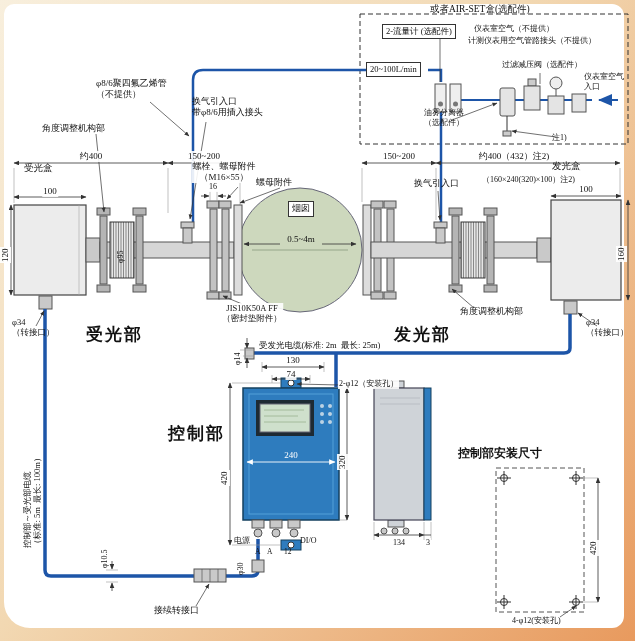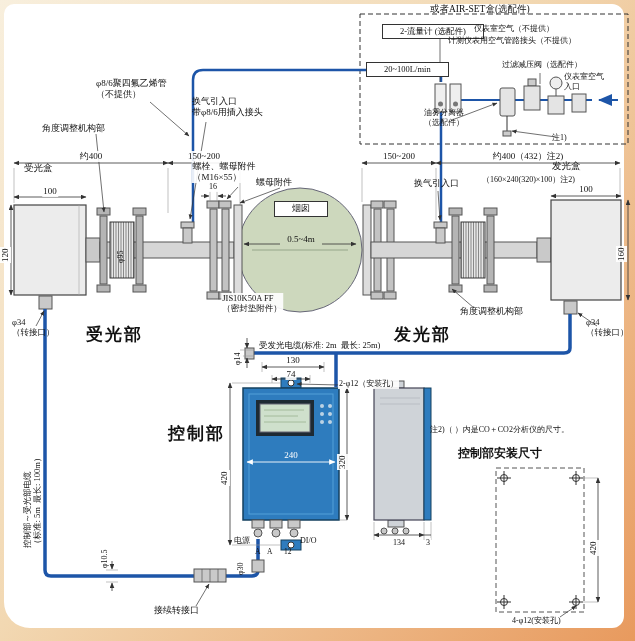--- a/index.html
+++ b/index.html
@@ -4,25 +4,25 @@
 <style>
   html,body{margin:0;padding:0;background:#888;}
   #stage{position:relative;width:635px;height:641px;overflow:hidden;
          background:linear-gradient(130deg,#f8efdd 0%,#f2d8b2 45%,#e89a5e 100%);
          font-family:Liberation Serif, serif;color:#111;}
   #paper{position:absolute;left:4px;top:4px;width:620px;height:624px;background:#ffffff;
          border-radius:10px 12px 12px 26px;}
   #art{position:absolute;left:0;top:0;z-index:2;}
   .lbl{position:absolute;font-size:9px;line-height:1.2;white-space:pre;z-index:5;color:#111;}
   .c{transform:translateX(-50%);}
-  .tc{text-align:left;}
+  .tc{text-align:center;}
   .rot{transform:rotate(-90deg);transform-origin:left top;}
   .b{font-size:17px;font-weight:bold;letter-spacing:2px;}
   .t12{font-size:12px;font-weight:bold;}
-  .boxed{border:1px solid #333;background:#fff;padding:0 17px;line-height:1.5;}
+  .boxed{border:1px solid #333;background:#fff;padding:0 3px;line-height:1.5;}
   .bgw{background:rgba(255,255,255,.9);padding:0 1px;}
   .s8{font-size:8px;} .s85{font-size:8.5px;} .s95{font-size:9.5px;} .s75{font-size:7.5px;}
   .w{color:#fff;}
   .note{font-size:8px;line-height:1.45;}
   svg .ext{stroke:#999;stroke-width:.6;fill:none;}
   svg .dim{stroke:#333;stroke-width:.8;fill:none;}
   svg .lead{stroke:#333;stroke-width:.7;fill:none;}
   svg .met{stroke:#555;stroke-width:1;}
   svg .blue25{stroke:#1d55a8;stroke-width:2.5;fill:none;}
   svg .blue2{stroke:#1d55a8;stroke-width:2;fill:none;}
@@ -237,54 +237,54 @@
       <path class="lead" d="M36,326 L44,311" marker-end="url(#ar)"></path>
       <path class="lead" d="M597,326 L578,313" marker-end="url(#ar)"></path>
       <path class="lead" d="M474,308 L452,289" marker-end="url(#ar)"></path>
       <path class="lead" d="M196,606 L209,584" marker-end="url(#ar)"></path>
     </g>
   </svg>
 
   <div class="lbl s95" style="left:430px;top:4px">或者AIR-SET盒(选配件)</div>
   <div class="lbl boxed s85" style="left:382px;top:24px">2-流量计 (选配件)</div>
   <div class="lbl s8" style="left:474px;top:24px">仪表室空气（不提供）</div>
-  <div class="lbl s8" style="left:448px;top:36px">计测仪表用空气管路接头（不提供）</div>
+  <div class="lbl s8" style="left:468px;top:36px">计测仪表用空气管路接头（不提供）</div>
   <div class="lbl s8" style="left:502px;top:60px">过滤减压阀（选配件）</div>
-  <div class="lbl s8" style="left:564px;top:72px">仪表室空气
+  <div class="lbl s8" style="left:584px;top:72px">仪表室空气
 入口</div>
   <div class="lbl boxed s85" style="left:366px;top:62px">20~100L/min</div>
   <div class="lbl s8 tc" style="left:424px;top:108px">油雾分离器
 （选配件）</div>
   <div class="lbl s8" style="left:552px;top:133px">注1)</div>
 
   <div class="lbl c bgw" style="left:91px;top:151px">约400</div>
   <div class="lbl c bgw" style="left:204px;top:151px">150~200</div>
   <div class="lbl c bgw" style="left:399px;top:151px">150~200</div>
-  <div class="lbl c bgw" style="left:528px;top:151px">约400（432）注2)</div>
+  <div class="lbl c bgw" style="left:514px;top:151px">约400（432）注2)</div>
 
   <div class="lbl s95" style="left:24px;top:163px">受光盒</div>
   <div class="lbl c bgw" style="left:50px;top:186px">100</div>
   <div class="lbl rot bgw" style="left:0px;top:263px">120</div>
   <div class="lbl rot s8" style="left:116px;top:263px">φ95</div>
   <div class="lbl" style="left:96px;top:78px">φ8/6聚四氟乙烯管
 （不提供）</div>
   <div class="lbl" style="left:192px;top:96px">换气引入口
 带φ8/6用插入接头</div>
   <div class="lbl" style="left:42px;top:123px">角度调整机构部</div>
   <div class="lbl s85" style="left:12px;top:317px">φ34
 （转接口）</div>
   <div class="lbl b" style="left:86px;top:325px">受光部</div>
 
   <div class="lbl c tc bgw" style="left:224px;top:161px">螺栓、螺母附件
 （M16×55）</div>
   <div class="lbl c s8 bgw" style="left:213px;top:182px">16</div>
   <div class="lbl" style="left:256px;top:177px">螺母附件</div>
   <div class="lbl boxed c" style="left:301px;top:201px">烟囱</div>
   <div class="lbl c" style="left:301px;top:234px">0.5~4m</div>
-  <div class="lbl c tc s85 bgw" style="left:252px;top:293px">JIS10K50A FF
+  <div class="lbl c tc s85 bgw" style="left:252px;top:303px">JIS10K50A FF
 （密封垫附件）</div>
 
   <div class="lbl" style="left:414px;top:178px">换气引入口</div>
   <div class="lbl s95" style="left:552px;top:161px">发光盒</div>
   <div class="lbl s8" style="left:482px;top:175px">（160×240(320)×100）注2)</div>
   <div class="lbl c bgw" style="left:586px;top:184px">100</div>
   <div class="lbl rot bgw" style="left:616px;top:262px">160</div>
   <div class="lbl" style="left:460px;top:306px">角度调整机构部</div>
   <div class="lbl s85" style="left:586px;top:317px">φ34
 （转接口）</div>
@@ -310,15 +310,14 @@
   <div class="lbl s75" style="left:267px;top:547px">A</div>
   <div class="lbl s75" style="left:284px;top:547px">12</div>
   <div class="lbl s8" style="left:300px;top:536px">DI/O</div>
   <div class="lbl c s8 bgw" style="left:399px;top:538px">134</div>
   <div class="lbl c s8 bgw" style="left:428px;top:538px">3</div>
 
   <div class="lbl t12" style="left:458px;top:446px">控制部安装尺寸</div>
   <div class="lbl rot bgw" style="left:588px;top:556px">420</div>
   <div class="lbl s8" style="left:512px;top:616px">4-φ12(安装孔)</div>
 
-  <div class="lbl note" style="left:430px;top:424px">注2)（ ）内是CO＋CO2分析仪的尺寸。</div>
 
 </div>
 
 </body></html>

